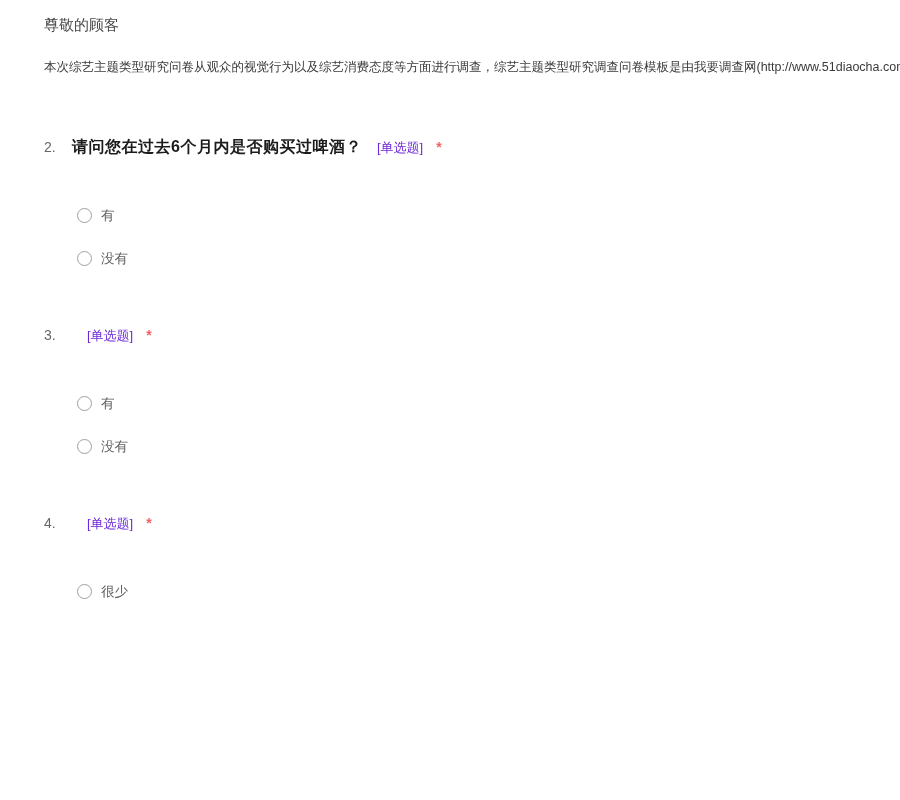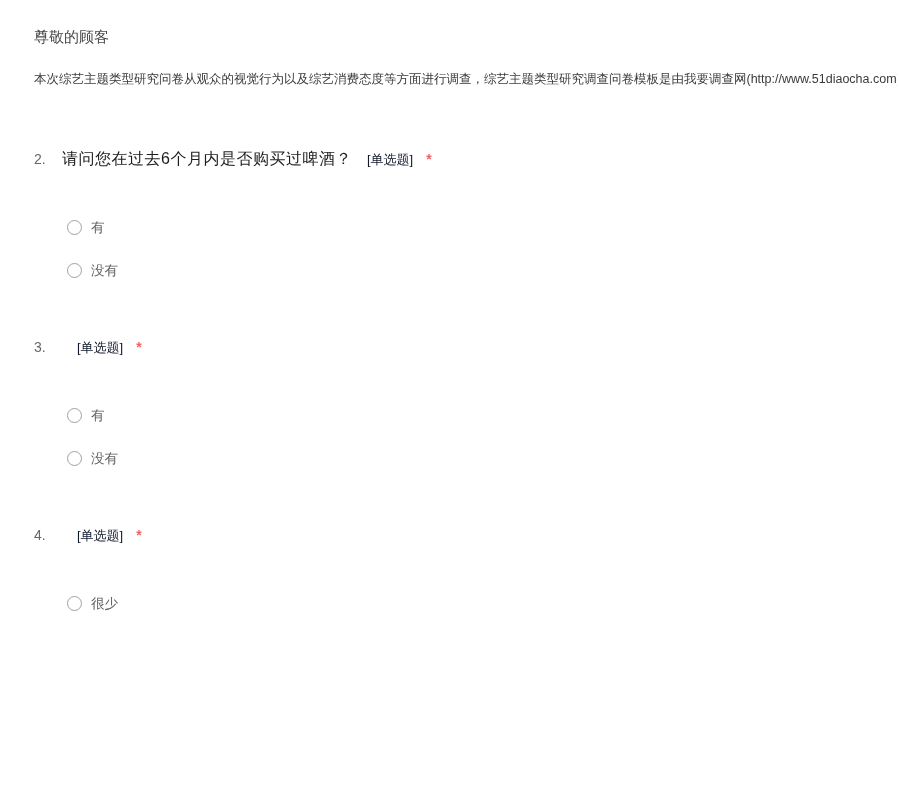--- a/index.html
+++ b/index.html
@@ -3,23 +3,22 @@
 <meta charset="utf-8">
 <style>
   * { margin: 0; padding: 0; box-sizing: border-box; }
   html, body {
     width: 900px; height: 800px;
     background: #ffffff;
     font-family: "Liberation Sans", "DejaVu Sans", sans-serif;
     overflow: hidden;
   }
   .container {
-    padding: 14px 0 0 34px;
+    padding: 14px 0 0 44px;
     width: 900px;
-    margin-top: 12px;
   }
   .page-title {
     font-size: 15px;
     line-height: 22px;
     color: #4a4a4a;
   }
   .page-desc {
     margin-top: 24px;
     font-size: 12.5px;
     line-height: 14px;
@@ -36,28 +35,28 @@
     line-height: 19px;
   }
   .q-num {
     width: 28px;
     flex: 0 0 28px;
     font-size: 14px;
     color: #666666;
   }
   .q-text {
     font-size: 16px;
-    font-weight: normal;
+    font-weight: bold;
     color: #1c1c1c;
     letter-spacing: 0.5px;
   }
   .q-type {
     margin-left: 15px;
     font-size: 13px;
-    color: #0f172a;
+    color: #6d28d9;
   }
   .q-req {
     margin-left: 13px;
     font-size: 14px;
     font-weight: bold;
     color: #f56060;
   }
   .options {
     margin-top: 51px;
     padding-left: 33px;

